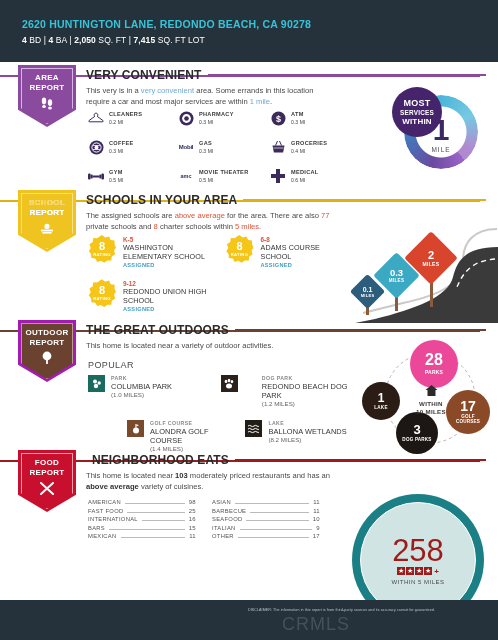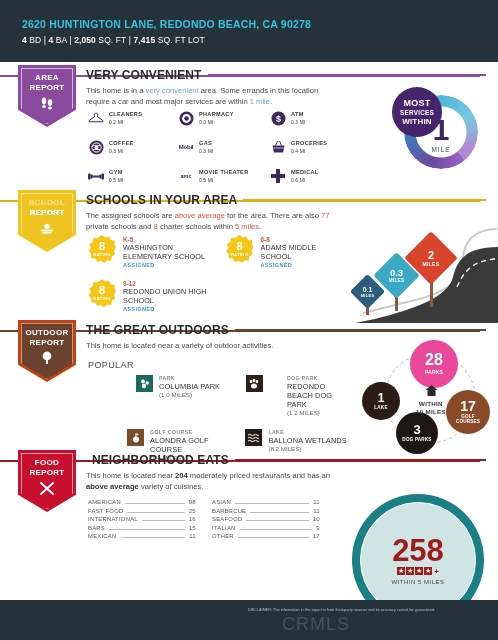--- a/index.html
+++ b/index.html
@@ -178,21 +178,21 @@
   .cat { display: flex; align-items: baseline; font-size: 5.8px; color: #555; letter-spacing: .3px; }
   .cat .cn { white-space: nowrap; }
   .cat .dots { flex: 1; border-bottom: 1px solid #bbb; margin: 0 4px 1.5px 4px; }
   .cat .cv { font-size: 6px; }
 
   
   .big258wrap { position: absolute; }
   .t258ring { position: absolute; border-radius: 50%; background: #1b7f86; }
   .t258inner { position: absolute; border-radius: 50%; background: #cfe4e3; border: 1.5px solid #fff;
                display: flex; flex-direction: column; align-items: center; justify-content: center; }
-  .t258inner .num { font-size: 31px; font-weight: bold; color: #9e1b1b; line-height: 30px; }
+  .t258inner .num { font-size: 31px; font-weight: normal; color: #9e1b1b; line-height: 30px; }
   .stars { display: flex; align-items: center; gap: 1px; margin-top: 1px; }
   .star { width: 8px; height: 8px; background: #9e1b1b; display: flex; align-items: center; justify-content: center;
           color: #fff; font-size: 7px; line-height: 8px; }
   .plus { font-size: 8px; color: #9e1b1b; font-weight: bold; margin-left: 1px; }
   .t258inner .wm { font-size: 6px; color: #4a4a4a; letter-spacing: .5px; margin-top: 3px; }
 
   
   .footer { position: absolute; left: 0; right: 0; bottom: 0; height: 40px; background: #25323c; }
   .disclaimer { position: absolute; left: 248px; top: 8px; font-size: 3.6px; color: #b9c2c9; letter-spacing: .1px;}
   .crmls { position: absolute; left: 282px; top: 14px; font-size: 18px; color: #44515b; letter-spacing: 1px; }
@@ -221,21 +221,21 @@
             <ellipse cx="11" cy="5.6" rx="2.2" ry="3.4" fill="#fff"></ellipse>
             <ellipse cx="11" cy="11" rx="1.9" ry="1.5" fill="#fff"></ellipse>
           </svg>
       </div>
     </div>
     <div class="headrow" style="top:6px;">
       <h2>VERY CONVENIENT</h2>
       <div class="hline" style="background:#8a4a9e;"></div>
     </div>
     <div class="intro" style="top:23px;">
-      <span>This home is in a </span><span style="color:#6fa8d0">very convenient</span><span> area. Some errands in this location require a car and most major services are within </span><span style="color:#6fa8d0">1 mile</span><span>.</span>
+      <span>This very is in a </span><span style="color:#6fa8d0">very convenient</span><span> area. Some errands in this location require a car and most major services are within </span><span style="color:#6fa8d0">1 mile</span><span>.</span>
     </div>
 
     <div class="amen" style="top:48px;">
 
       <div class="cell">
         <div class="ic">
             <svg width="16" height="12" viewBox="0 0 16 12">
               <path d="M8 1.2c-1.1 0-1.9.8-1.9 1.8 0 .6.3 1 .8 1.3L1 8.6c-.6.4-.3 1.2.4 1.2h13.2c.7 0 1-.8.4-1.2L9.1 4.3c.5-.3.8-.7.8-1.3 0-1-.8-1.8-1.9-1.8z" fill="none" stroke="#3b2a5a" stroke-width="1"></path>
             </svg>
           </div>
@@ -396,21 +396,21 @@
           </div>
         </div>
         <div class="srow" style="width:118px;">
           <div class="sbadge">
             <div class="starshape"></div>
             <div class="n">8</div>
             <div class="r">RATING</div>
           </div>
           <div class="sinfo">
             <div class="grade">6-8</div>
-            <div class="sname">ADAMS MIDDLE SCHOOL</div>
+            <div class="sname">ADAMS COURSE SCHOOL</div>
             <div class="assigned">ASSIGNED</div>
           </div>
         </div>
       </div>
       <div class="srow" style="width:128px;margin-top:2px;">
         <div class="sbadge">
           <div class="starshape"></div>
           <div class="n">8</div>
           <div class="r">RATING</div>
         </div>
@@ -445,40 +445,40 @@
       <div class="sign" style="left:67px;top:22px;width:38px;height:38px;">
         <div class="sq" style="background:#d9452c;"></div>
         <div class="v" style="font-size:11px;">2</div>
         <div class="u" style="font-size:5px;">MILES</div>
       </div>
     </div>
   </div>
 
   <div class="section">
     <div class="rule" style="top:268px;background:#6b4230;"></div>
-    <div class="badge" style="top:258px;background:#c2410c;">
+    <div class="badge" style="top:258px;background:#a21caf;">
       <div class="inner" style="background:#6b4230;border:1px solid #b89b8a;"></div>
       <div class="btxt"><span>OUTDOOR</span><br><span>REPORT</span></div>
       <div class="bicon">
         <svg width="14" height="14" viewBox="0 0 14 14">
             <circle cx="7" cy="5" r="4.4" fill="#fff"></circle>
             <rect x="6.1" y="7.5" width="1.8" height="5.5" fill="#fff"></rect>
           </svg>
       </div>
     </div>
     <div class="headrow" style="top:261px;">
       <h2>THE GREAT OUTDOORS</h2>
       <div class="hline" style="background:#6b4230;"></div>
     </div>
     <div class="intro" style="top:278px;width:265px;">This home is located near a variety of outdoor activities.</div>
 
     <div class="outgrid" style="top:298px;">
       <div class="popular">POPULAR</div>
       <div style="display:flex;gap:12px;margin-bottom:12px;">
-        <div class="orow" style="width:128px;margin-left:48px;">
+        <div class="orow" style="width:128px;">
           <div class="oicon" style="background:#1a6b5f;">
             <svg width="12" height="12" viewBox="0 0 12 12">
                 <circle cx="4" cy="3.5" r="2" fill="#fff"></circle>
                 <circle cx="8.2" cy="5" r="1.7" fill="#fff"></circle>
                 <circle cx="5" cy="8" r="2.2" fill="#fff"></circle>
               </svg>
           </div>
           <div class="otxt">
             <div class="otype">PARK</div>
             <div class="oname">COLUMBIA PARK</div>
@@ -572,21 +572,21 @@
         <svg width="15" height="13" viewBox="0 0 15 13">
             <path d="M1 1 13 12M13 1 1 12" stroke="#fff" stroke-width="2" stroke-linecap="round"></path>
           </svg>
       </div>
     </div>
     <div class="headrow" style="top:391px;padding-left:6px;">
       <h2>NEIGHBORHOOD EATS</h2>
       <div class="hline" style="background:#9e1b1b;"></div>
     </div>
     <div class="intro" style="top:408px;width:255px;">
-      <span>This home is located near </span><b>204</b><span> moderately priced restaurants and has an </span><b>above average</b><span> variety of cuisines.</span>
+      <span>This home is located near </span><b>103</b><span> moderately priced restaurants and has an </span><b>above average</b><span> variety of cuisines.</span>
     </div>
 
     <div class="bycat" style="top:437px;">
       <div class="catgrid">
         <div class="cat">
             <span class="cn">AMERICAN</span>
             <span class="dots"></span>
             <span class="cv">98</span>
           </div>
         <div class="cat">

